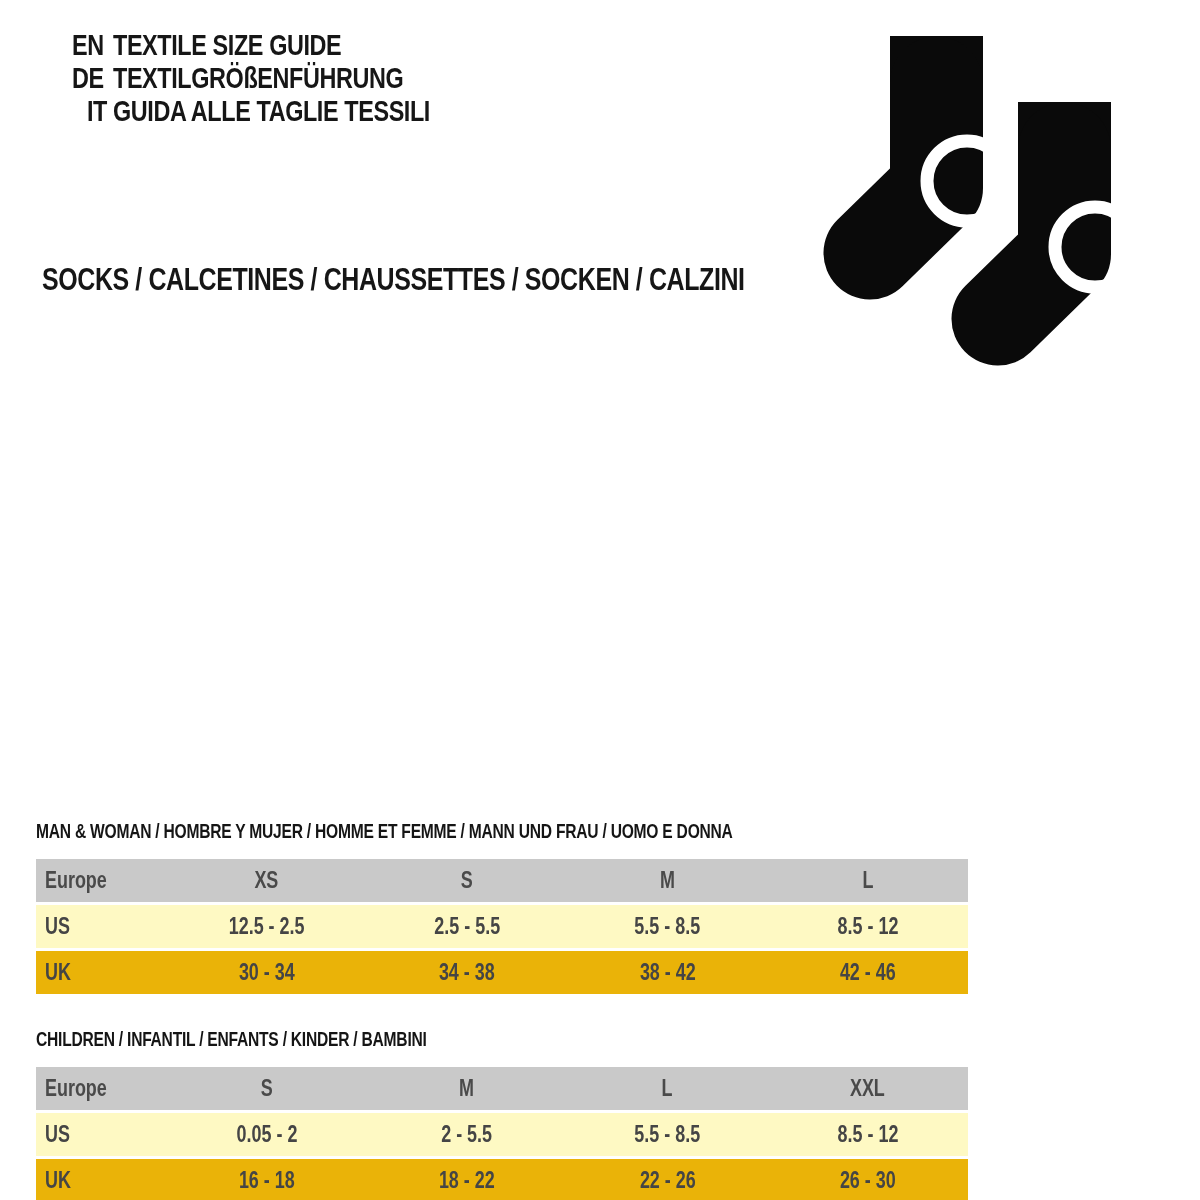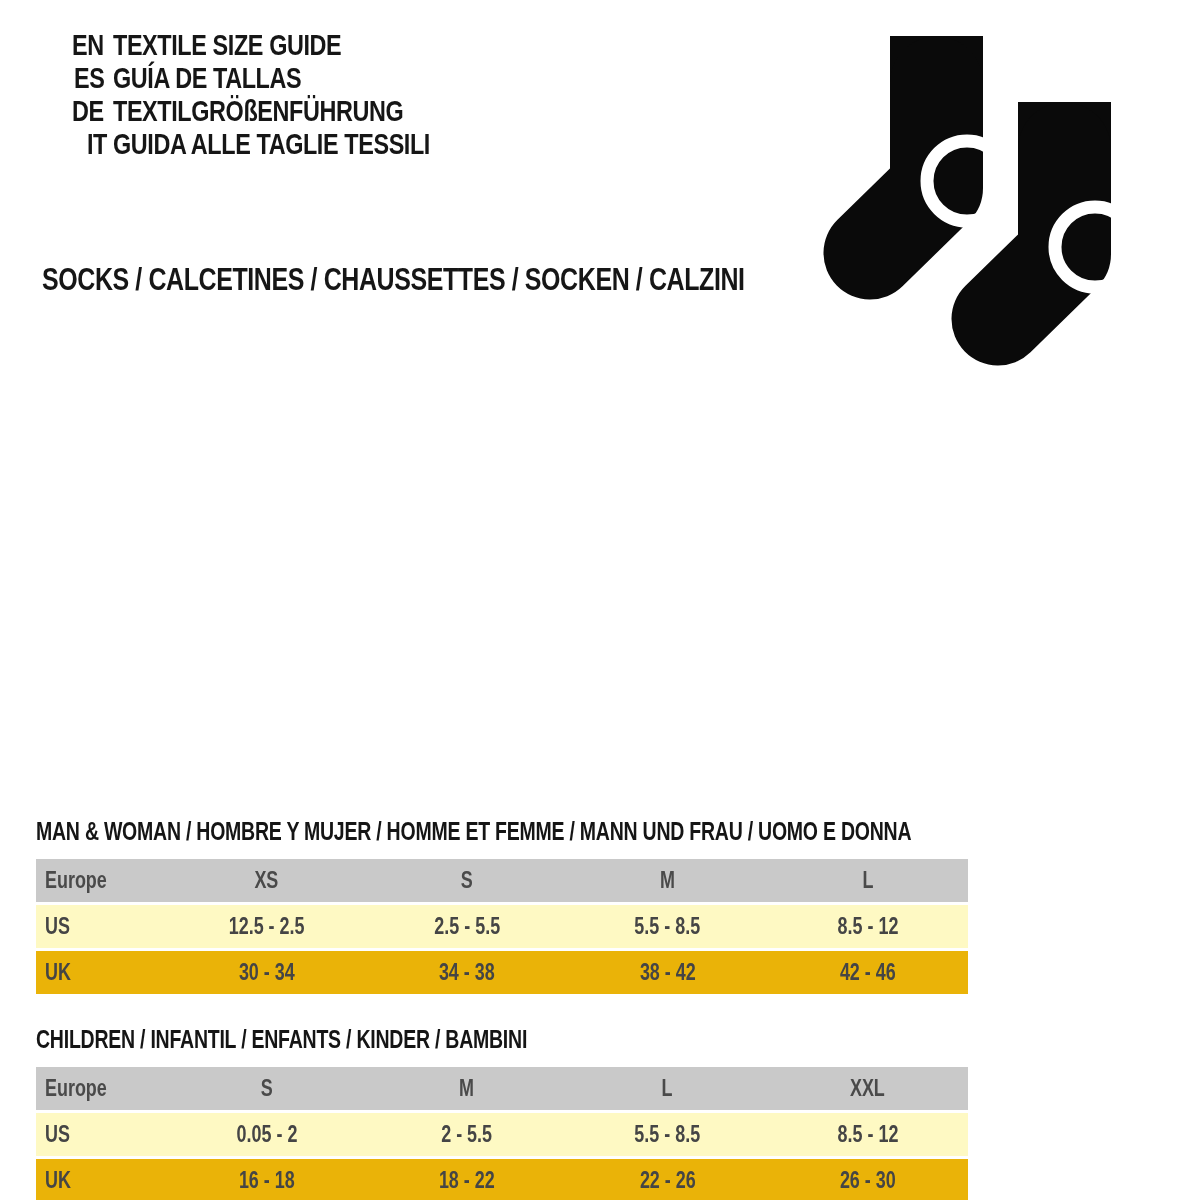--- a/index.html
+++ b/index.html
@@ -24,41 +24,37 @@
 
   .product-line { position: absolute; left: 42px; top: 221px; font-size: 32px; font-weight: bold; letter-spacing: -0.5px; margin-top: 40px; }
 
   
   .socks-icon { position: absolute; left: 800px; top: 18px; width: 340px; height: 350px; }
 
   
   .table-block { position: absolute; left: 36px; width: 932px; }
   .tb1 { top: 818px; }
   .tb2 { top: 1026px; }
-  .tbl-title { margin: 0 0 11px 0; font-size: 25px; line-height: 27px; font-weight: bold; color: #151515; letter-spacing: -0.3px; }
+  .tbl-title { margin: 0 0 11px 0; font-size: 20px; line-height: 27px; font-weight: bold; color: #151515; letter-spacing: -0.3px; }
   table.size-table { width: 100%; table-layout: fixed; border-collapse: separate; border-spacing: 0 3px; font-size: 23px; font-weight: bold; }
   .size-table th, .size-table td { padding: 8px; vertical-align: middle; text-align: center; }
   .size-table th { height: 30px; background: #c9c9c9; color: #4a4a4a; font-weight: bold; }
   .size-table td { height: 31px; background: #fef9c3; color: #454545; }
   .size-table tr.alt td { background: #eab308; }
   .size-table .c0 { width: 14%; text-align: left; padding-left: 9px; }
 </style>
 </head>
 <body>
 
 <div class="page">
 
   <section class="lang-block">
     <div class="lang-row">
       <span class="lang-code"><span class="cond">EN</span></span>
       <span class="cond">TEXTILE SIZE GUIDE</span>
-    </div>
-    <div class="lang-row">
-      <span class="lang-code"><span class="cond">ES</span></span>
-      <span class="cond">GUÍA DE TALLAS</span>
     </div>
     <div class="lang-row">
       <span class="lang-code"><span class="cond">DE</span></span>
       <span class="cond">TEXTILGRÖßENFÜHRUNG</span>
     </div>
     <div class="lang-row">
       <span class="lang-code"><span class="cond">IT</span></span>
       <span class="cond">GUIDA ALLE TAGLIE TESSILI</span>
     </div>
   </section>

